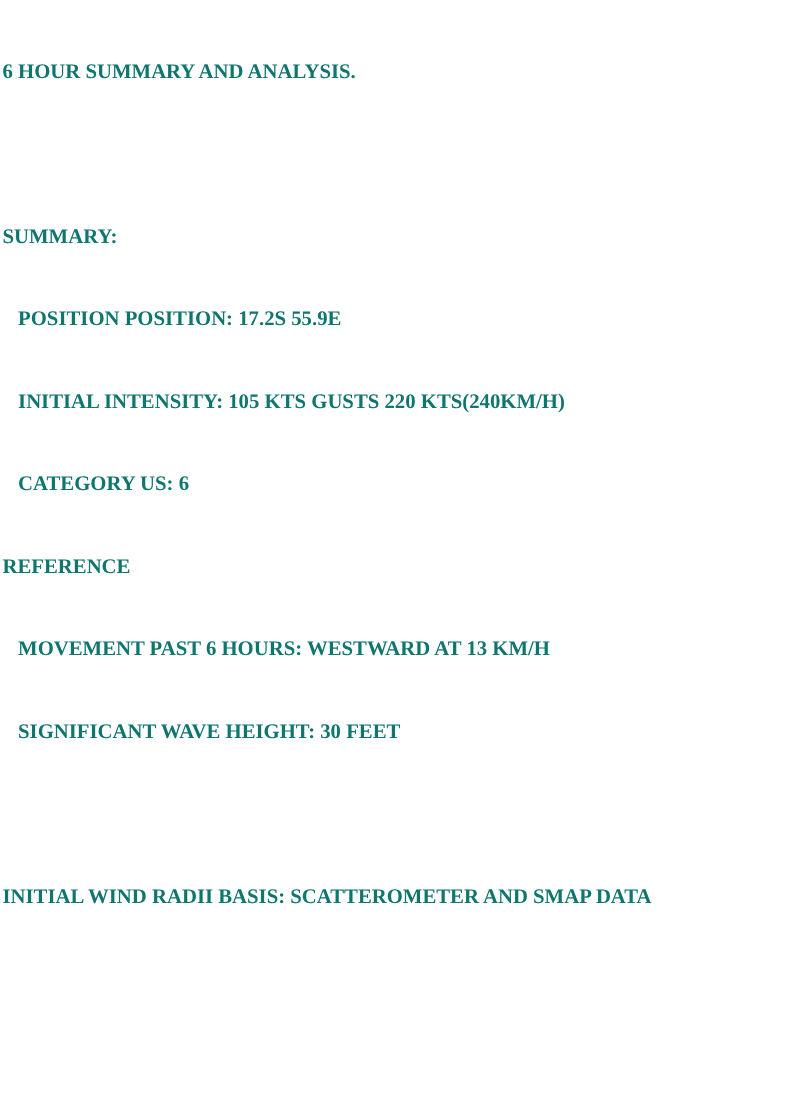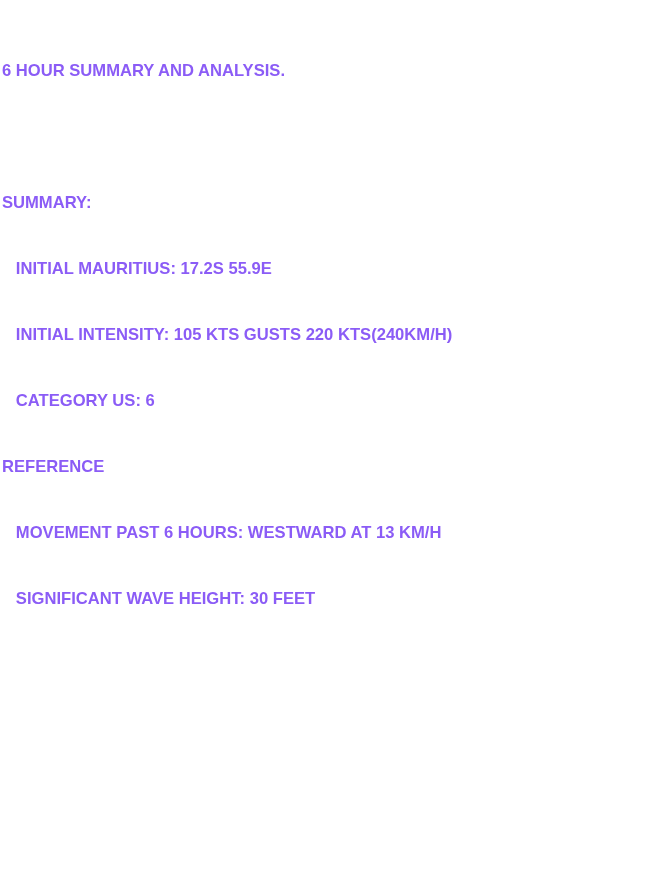--- a/index.html
+++ b/index.html
@@ -9,49 +9,50 @@
   }
   body {
     width: 645px;
     height: 884px;
     overflow: hidden;
   }
   .doc {
     box-sizing: border-box;
     width: 645px;
     height: 884px;
-    padding: 16px 0 0 2px;
-    font-family: Liberation Sans, sans-serif;
+    padding: 2px 0 0 2px;
+    font-family: Liberation Serif, serif;
     font-weight: bold;
     font-size: 16.6px;
     line-height: 22px;
     letter-spacing: 0;
-    color: #8b5cf6;
+    color: #0f766e;
     background: #ffffff;
     white-space: pre;
     cursor: text;
   }
   .line {
     min-height: 22px;
   }
 </style>
 </head>
 <body>
 
 <div class="doc">
   <div class="line">6 HOUR SUMMARY AND ANALYSIS.</div>
   <div class="line"></div>
   <div class="line">SUMMARY:</div>
-  <div class="line">   INITIAL MAURITIUS: 17.2S 55.9E</div>
+  <div class="line">   POSITION POSITION: 17.2S 55.9E</div>
   <div class="line">   INITIAL INTENSITY: 105 KTS GUSTS 220 KTS(240KM/H)</div>
   <div class="line">   CATEGORY US: 6</div>
   <div class="line">REFERENCE</div>
   <div class="line">   MOVEMENT PAST 6 HOURS: WESTWARD AT 13 KM/H</div>
   <div class="line">   SIGNIFICANT WAVE HEIGHT: 30 FEET</div>
   <div class="line"></div>
+  <div class="line">INITIAL WIND RADII BASIS: SCATTEROMETER AND SMAP DATA</div>
   <div class="line"></div>
   
   
   
   
   
   
   
   
   

